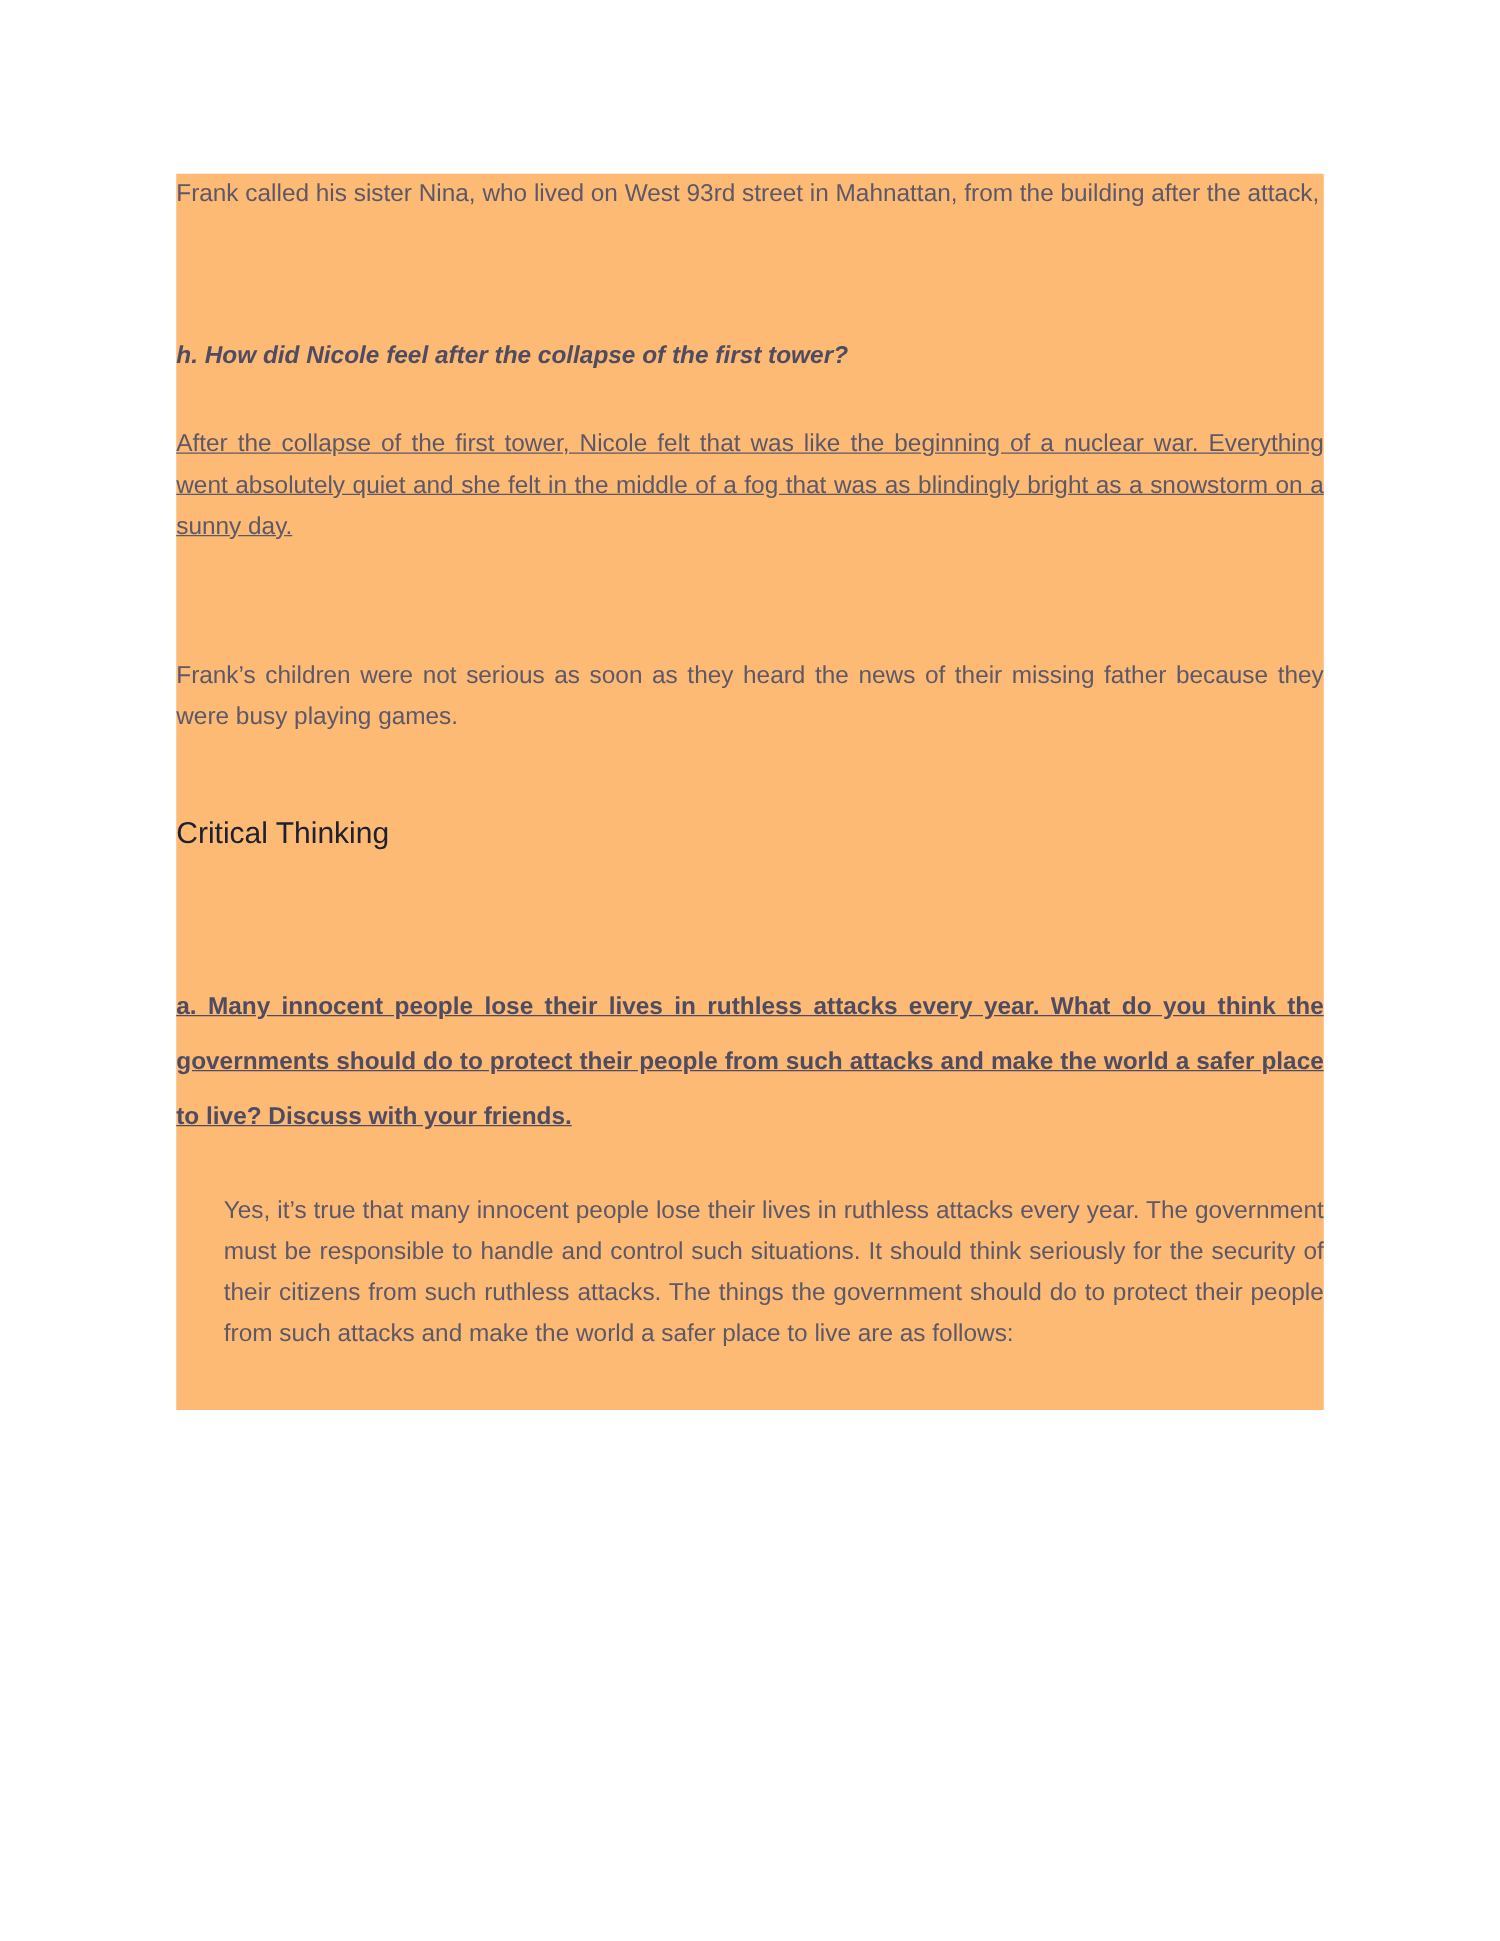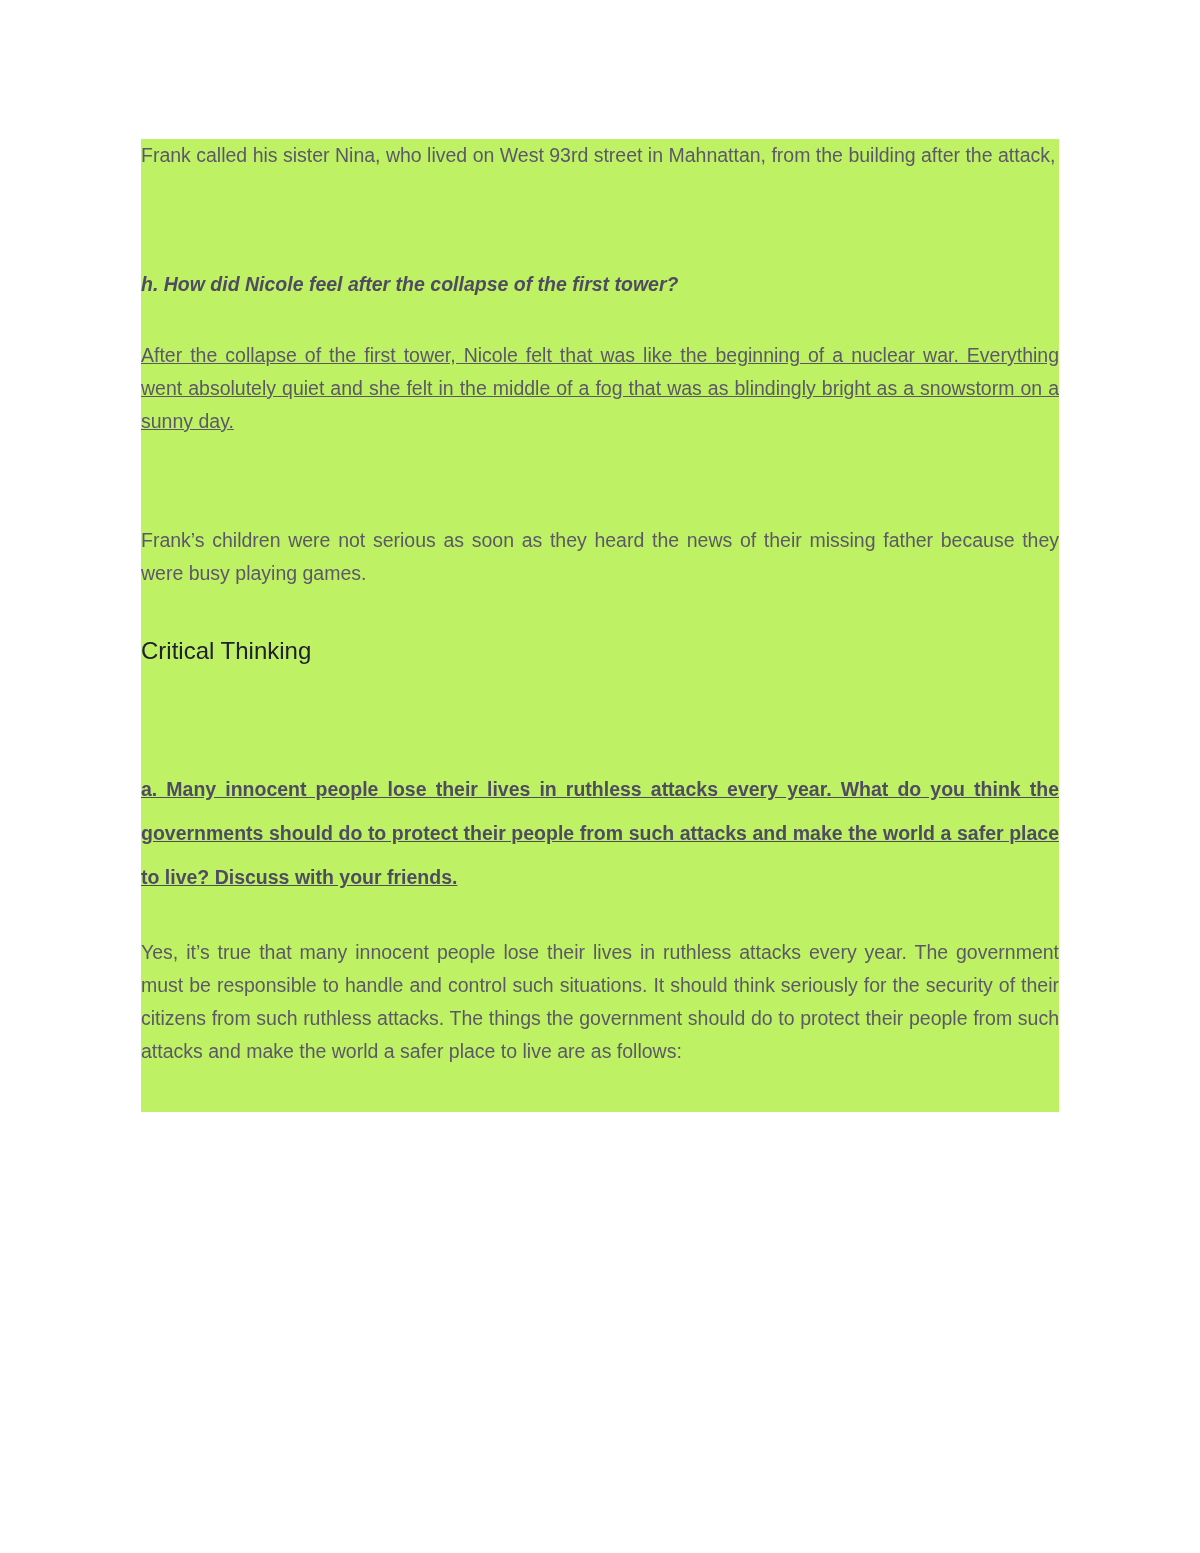--- a/index.html
+++ b/index.html
@@ -8,21 +8,21 @@
     background: #ffffff;
     font-family: "Liberation Sans", sans-serif;
   }
   body {
     width: 1200px;
     min-height: 1553px;
   }
   .content {
     width: 918px;
     margin: 139px auto 0 auto;
-    background: #bef264;
+    background: #fdba74;
     padding: 0 0 32px 0;
   }
   .para {
     margin: 0;
     font-size: 19.5px;
     line-height: 33px;
     color: #5d5868;
     text-align: justify;
   }
   .question {
@@ -38,24 +38,24 @@
     font-size: 24px;
     font-weight: normal;
     line-height: 33px;
     color: #20202e;
     text-align: left;
   }
   .b1 { margin-bottom: 88px; }
   .b2 { margin-bottom: 31px; font-style: italic; }
   .b3 { margin-bottom: 86px; text-decoration: underline; }
   .b4 { margin-bottom: 37px; }
-  .b5 { margin-bottom: 44px; }
+  .b5 { margin-bottom: 60px; }
   .b6 { margin-bottom: 100px; }
   .b7 { margin-bottom: 37px; line-height: 44px; text-decoration: underline; }
-  .b8 { margin-bottom: 12px; }
+  .b8 { margin-bottom: 12px; padding-left: 38px; }
 </style>
 </head>
 <body>
 
 <div class="page">
   <article class="content">
     <p class="para b1">Frank called his sister Nina, who lived on West 93rd street in Mahnattan, from the building after the attack,</p>
 
     <p class="question b2">h. How did Nicole feel after the collapse of the first tower?</p>
 

